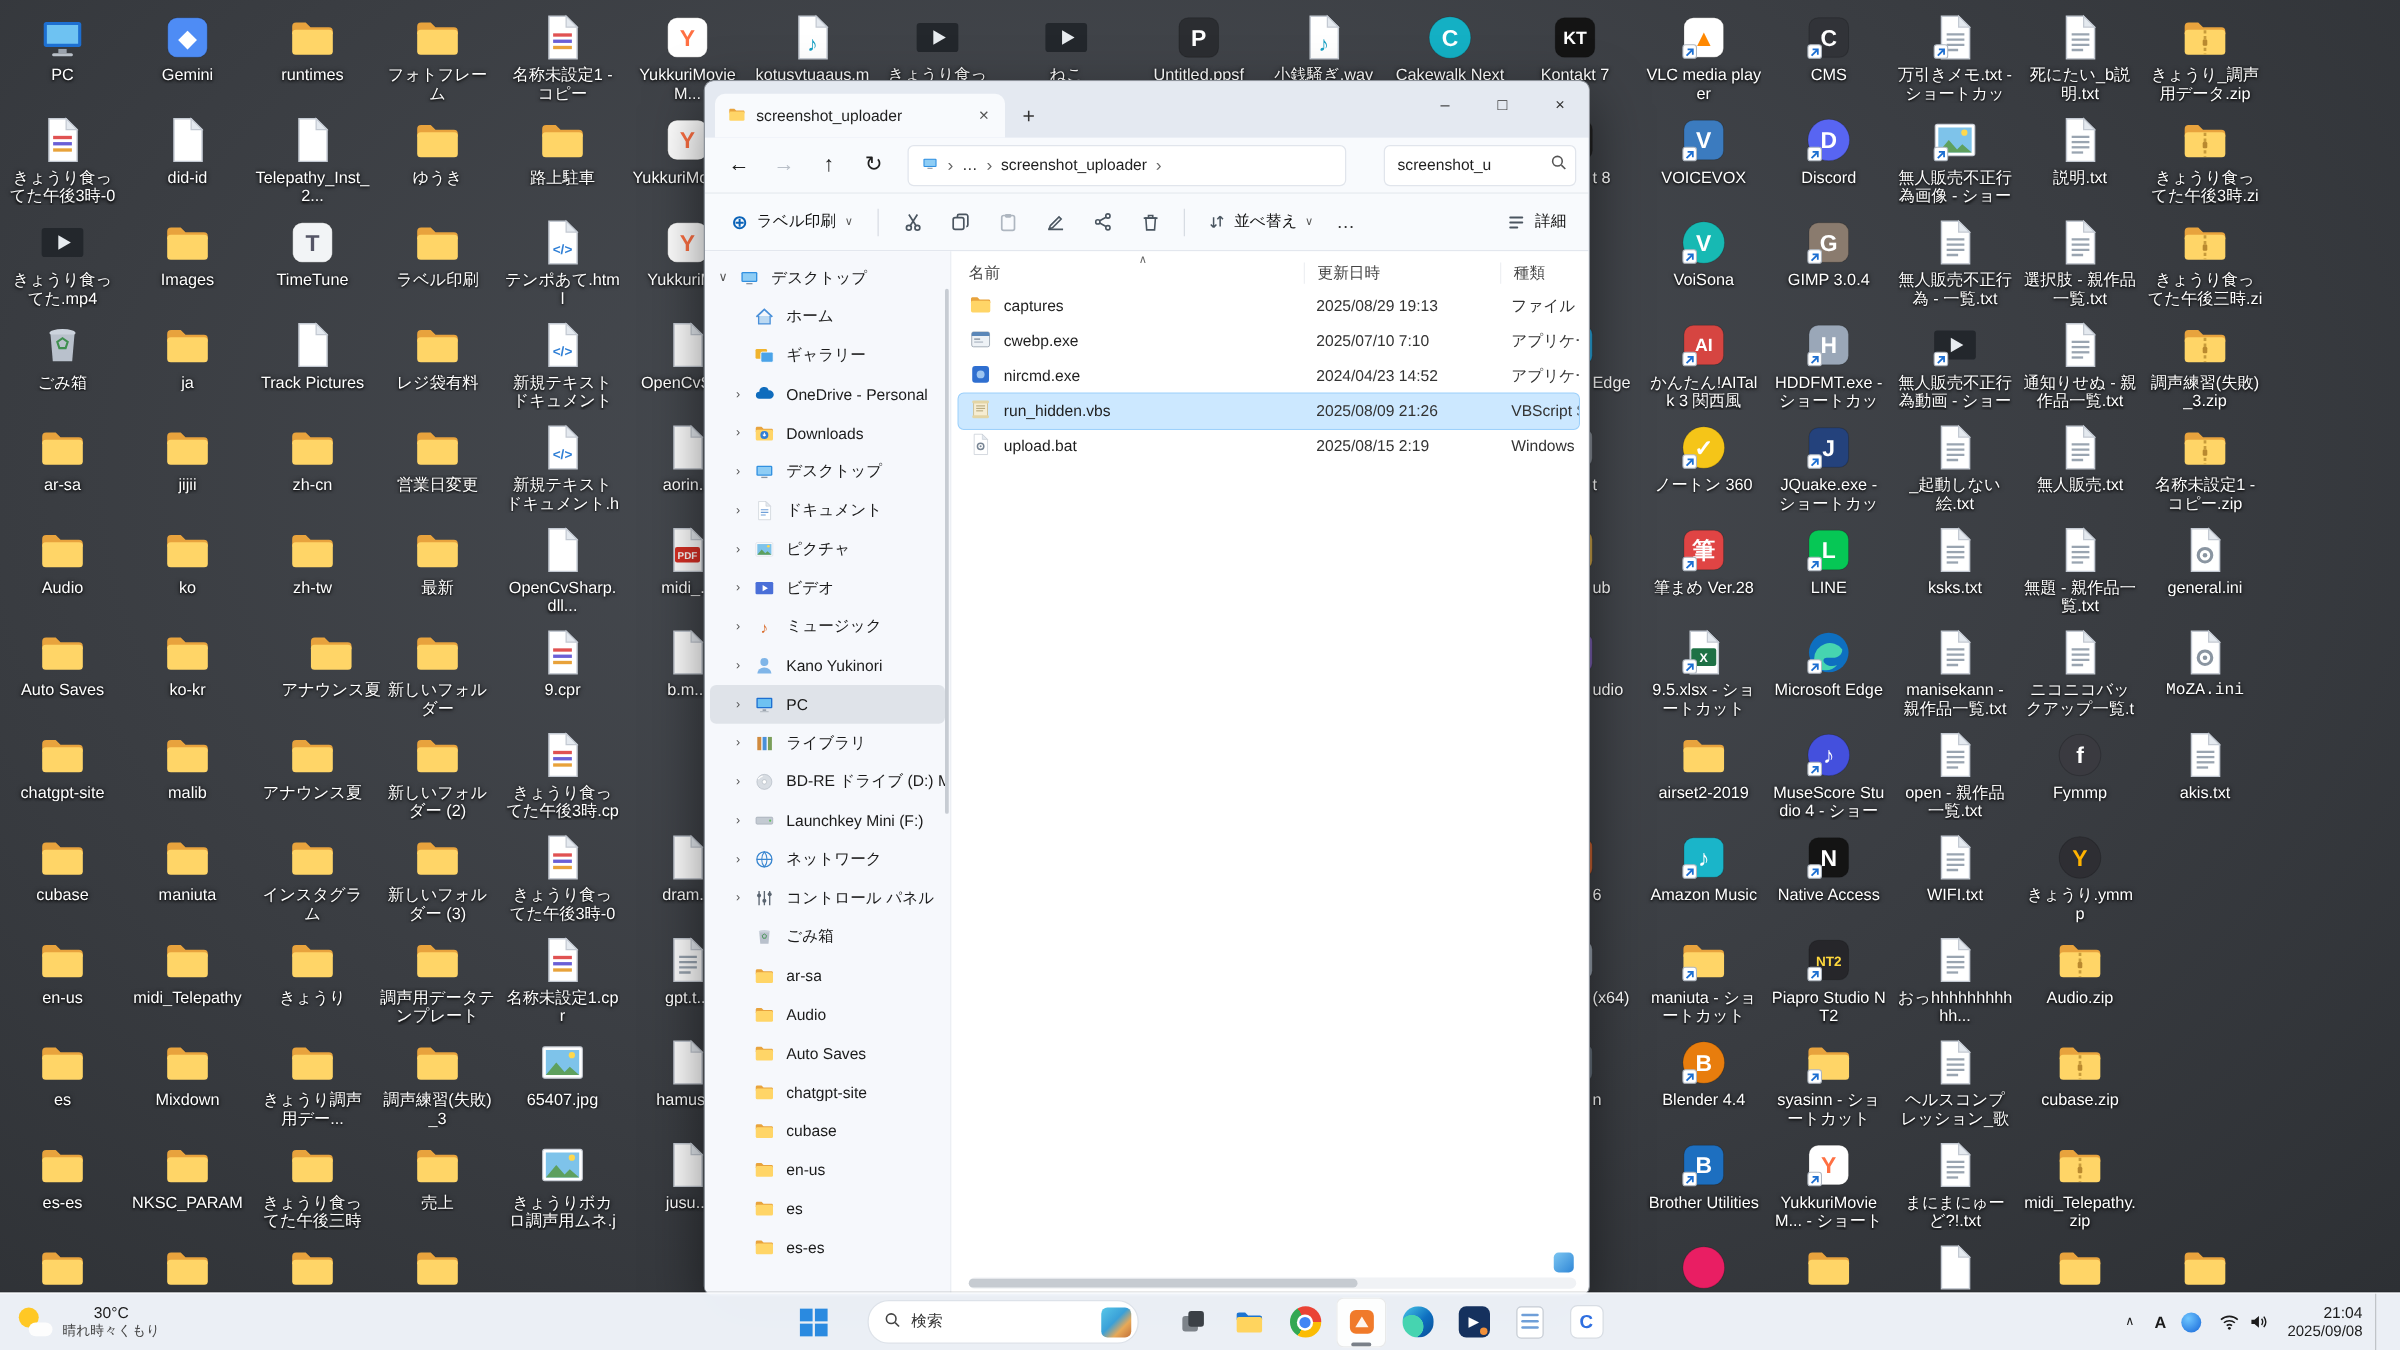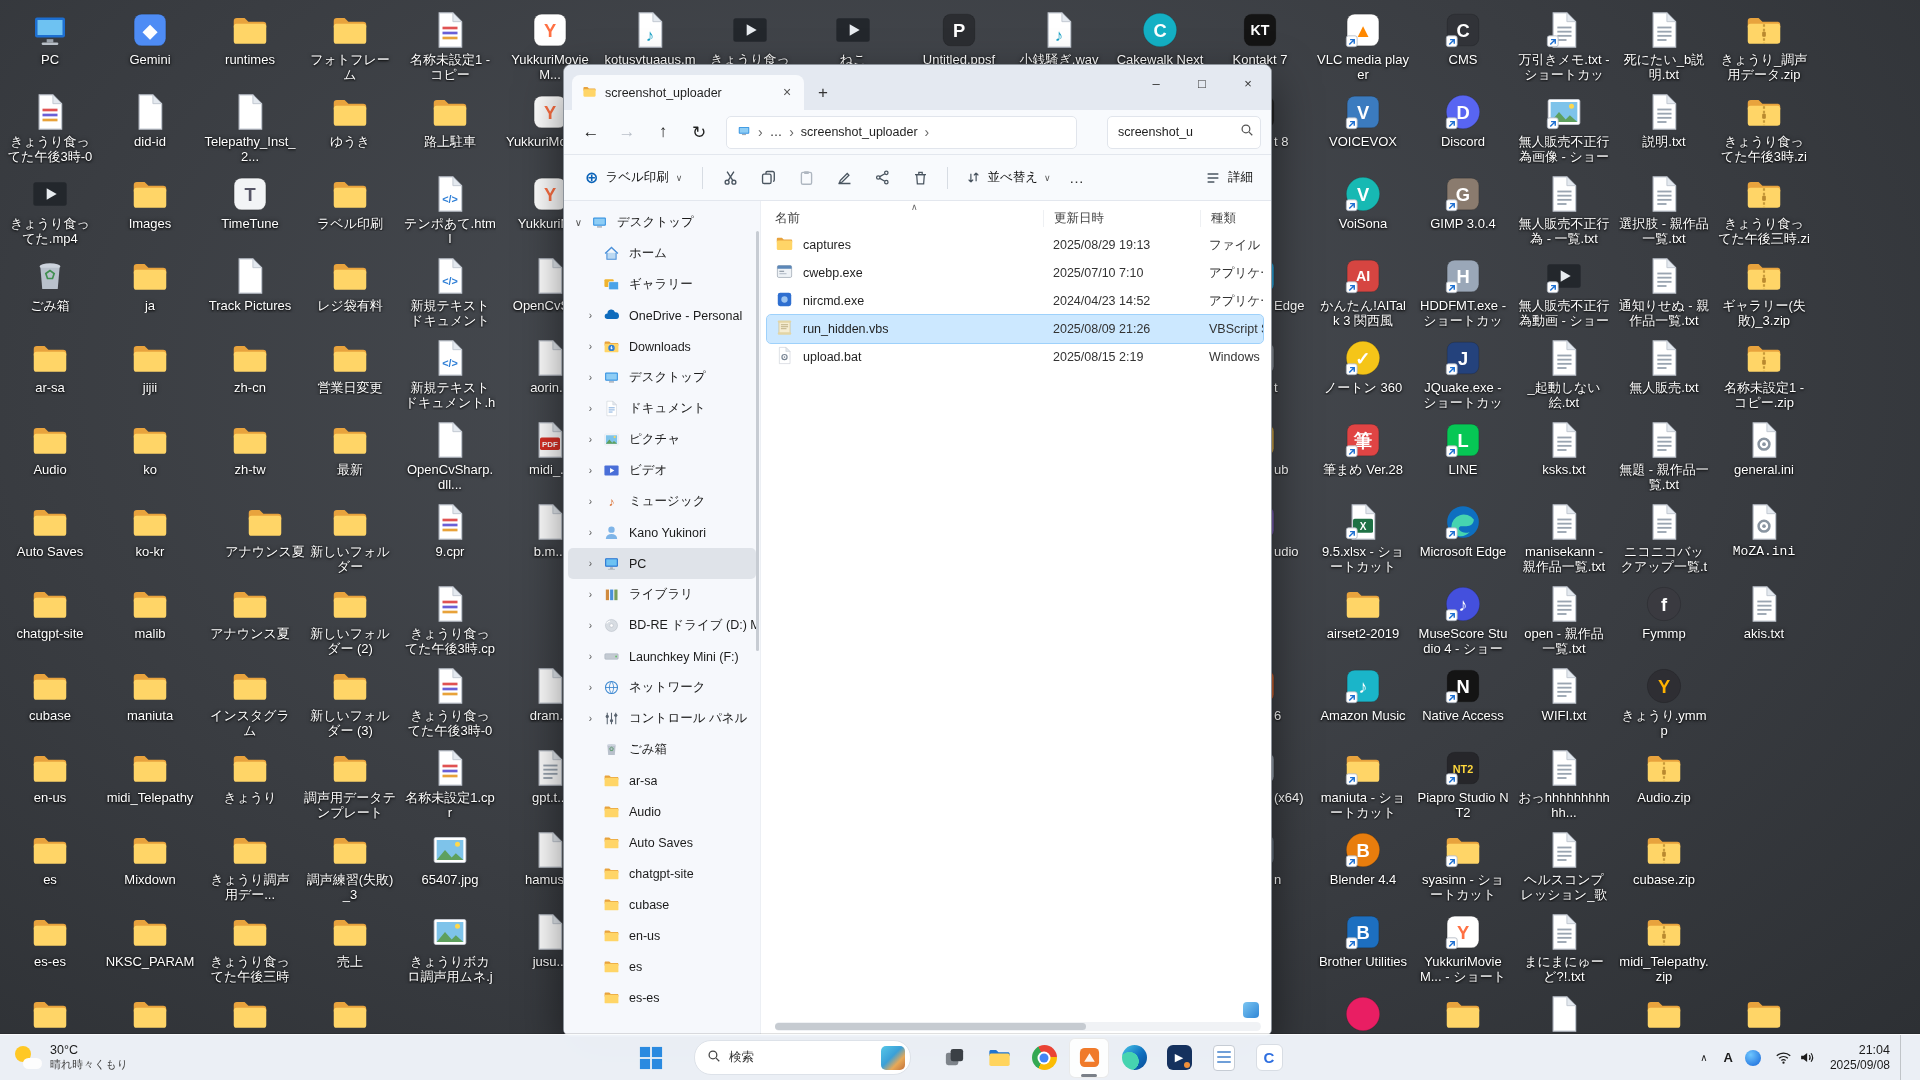--- a/index.html
+++ b/index.html
@@ -71,21 +71,21 @@
   .corner-ic{position:absolute;right:12px;bottom:18px;width:16px;height:16px;border-radius:4px;
     background:linear-gradient(135deg,#7cc6f2,#2f86d6);}
   
   .taskbar{position:absolute;left:0;right:0;bottom:0;height:45px;z-index:30;
     background:rgba(239,243,249,.98);border-top:1px solid rgba(255,255,255,.7);
     box-shadow:0 -1px 0 rgba(0,0,0,.12);display:flex;align-items:center;}
   .tb-weather{position:absolute;left:4px;top:0;height:100%;display:flex;align-items:center;gap:8px;padding:0 10px;border-radius:6px;}
   .wicon{width:28px;height:26px;position:relative;flex:none;}
   .wsun{position:absolute;left:1px;top:1px;width:16px;height:16px;border-radius:50%;background:#ffc825;}
   .wcloud{position:absolute;right:0;bottom:2px;width:19px;height:11px;border-radius:8px;background:#fdfdfd;box-shadow:-3px-1px 0 #e8ecf2 inset;}
-  .wtemp{font-size:12.5px;color:#1b1b1b;}
+  .wtemp{font-size:12.5px;color:#1b1b1b;text-align:center;}
   .wdesc{font-size:11px;color:#444;}
   .tb-center{margin:0 auto;display:flex;align-items:center;gap:23px;height:100%;}
   .tb-app{width:40px;height:40px;margin-top:0;border-radius:6px;display:flex;align-items:center;justify-content:center;position:relative;}
   .tb-app.active{background:rgba(255,255,255,.9);box-shadow:inset 0 0 0 1px rgba(0,0,0,.08);}
   .tb-app.active::after{content:"";position:absolute;bottom:1px;left:50%;transform:translateX(-50%);
     width:16px;height:3px;border-radius:2px;background:#7a8088;}
   .tb-search{height:33px;border-radius:17px;background:#fff;border:1px solid #dde2e9;display:flex;align-items:center;
     gap:8px;padding:0 5px 0 12px;width:198px;font-size:12.5px;color:#333;}
   .tb-search .hl{margin-left:auto;width:24px;height:24px;border-radius:5px;
     background:linear-gradient(135deg,#57c7e8 0%,#3aa0d8 45%,#e8a957 70%,#c2703a 100%);}
@@ -1575,21 +1575,21 @@
       <div class="ic">
         <svg width="40" height="40" viewBox="0 0 48 48">
           <path d="M4.5 13.5c0-2.6 1.2-3.8 3.8-3.8h9.2l4.6 4.4h17.6c2.6 0 3.8 1.2 3.8 3.8v3H4.5z" fill="#e8a33d"></path>
           <rect x="4.5" y="16.5" width="39" height="24" rx="3.4" fill="#ffd567"></rect>
           <g stroke="#c79b3b" stroke-width="2.6" stroke-dasharray="3.2 2.4">
             <line x1="24" y1="17" x2="24" y2="40"></line>
           </g>
           <rect x="21.8" y="26" width="4.4" height="6" rx="1.2" fill="#b9892f"></rect>
         </svg>
       </div>
-      <div class="lbl">ギャラリー(失敗)_3.zip</div>
+      <div class="lbl">調声練習(失敗)_3.zip</div>
     </div>
     <div class="desk-icon" style="left: 1718px; top: 338px;">
       <div class="ic">
         <svg width="40" height="40" viewBox="0 0 48 48">
           <path d="M4.5 13.5c0-2.6 1.2-3.8 3.8-3.8h9.2l4.6 4.4h17.6c2.6 0 3.8 1.2 3.8 3.8v3H4.5z" fill="#e8a33d"></path>
           <rect x="4.5" y="16.5" width="39" height="24" rx="3.4" fill="#ffd567"></rect>
           <g stroke="#c79b3b" stroke-width="2.6" stroke-dasharray="3.2 2.4">
             <line x1="24" y1="17" x2="24" y2="40"></line>
           </g>
           <rect x="21.8" y="26" width="4.4" height="6" rx="1.2" fill="#b9892f"></rect>

